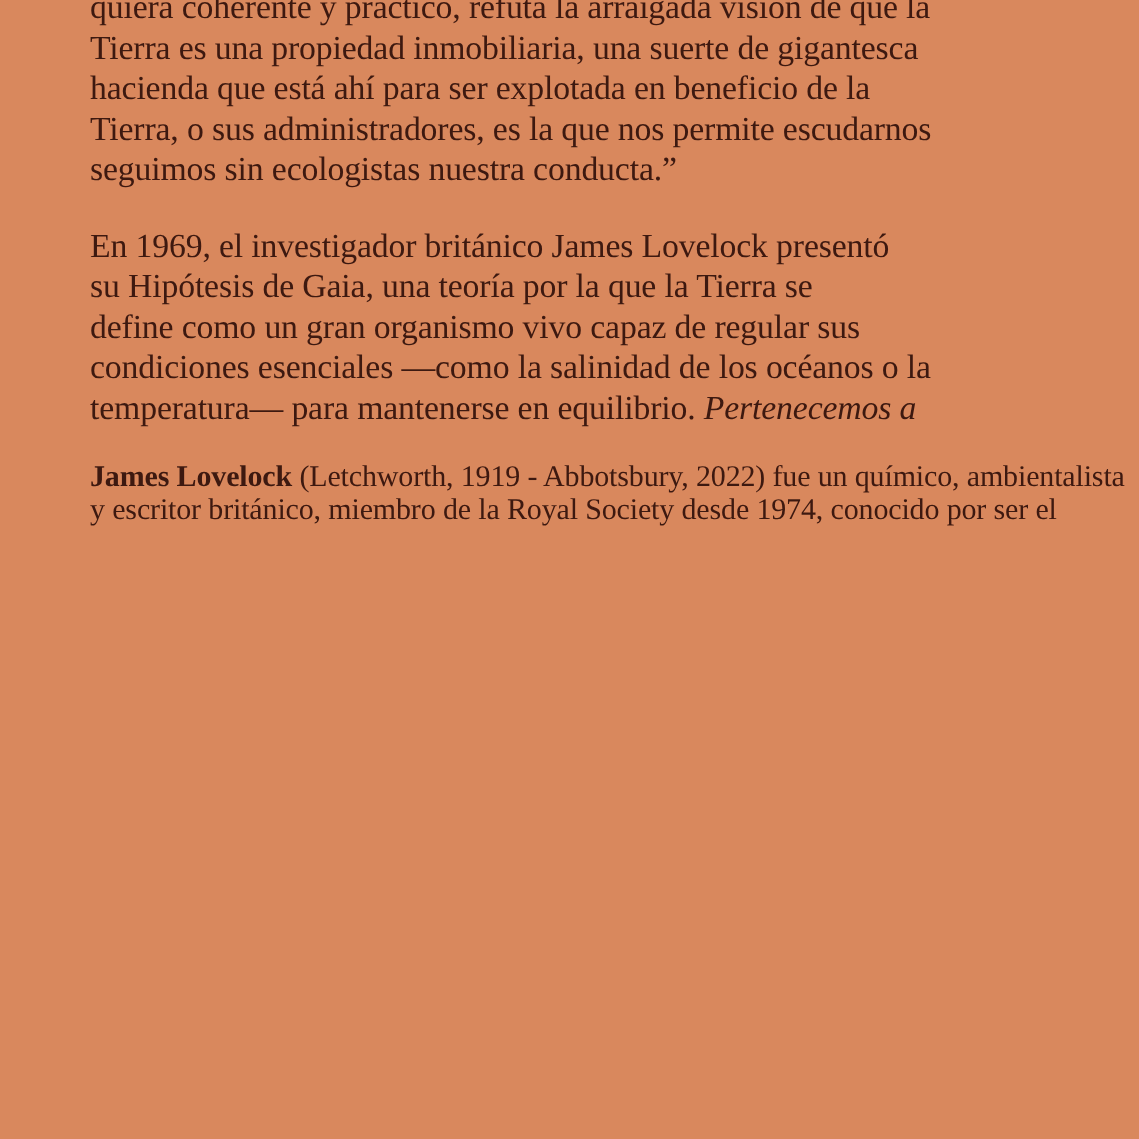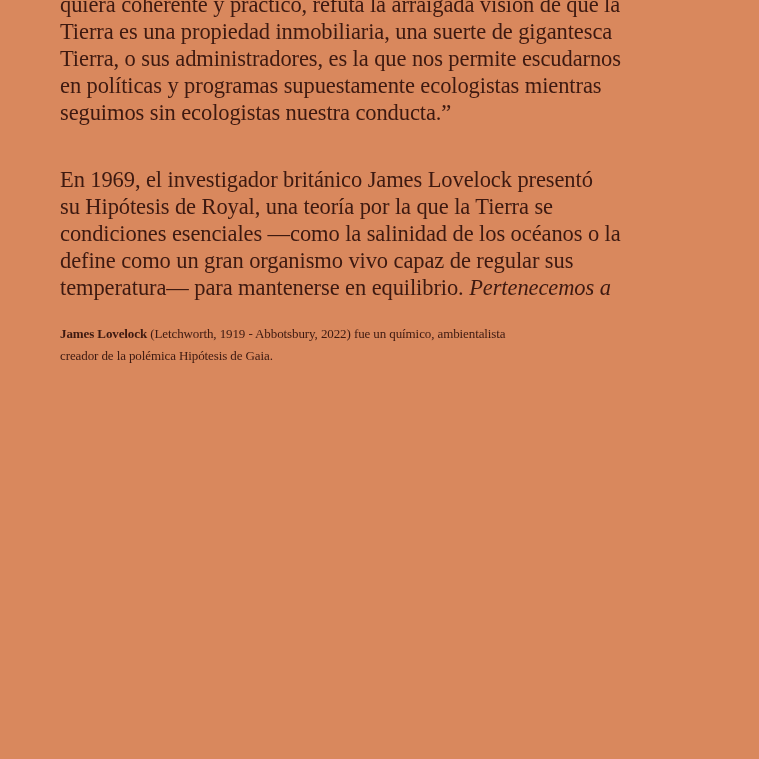--- a/index.html
+++ b/index.html
@@ -26,49 +26,49 @@
     line-height: 27px;
     letter-spacing: -0.1px;
   }
   .para .line {
     white-space: nowrap;
   }
   .quote-para {
     margin-top: -9px; 
   }
   .synopsis-para {
-    margin-top: 40px;
+    margin-top: 24px;
   }
   .bio-para {
     margin-top: 22px;
-    font-size: 13px;
+    font-size: 20px;
     line-height: 22px;
     letter-spacing: -0.1px;
   }
   .seg.normal { font-style: normal; font-weight: normal; }
   .seg.italic { font-style: italic; text-align: center; }
   .seg.bold   { font-weight: bold; }
 </style>
 </head>
 <body style="--bg: #D9885D; --fg: #3D1910;">
 
 <div class="cover">
   <div class="para quote-para">
       <div class="line"><span class="seg normal">quiera coherente y práctico, refuta la arraigada visión de que la</span></div>
       <div class="line"><span class="seg normal">Tierra es una propiedad inmobiliaria, una suerte de gigantesca</span></div>
+      <div class="line"><span class="seg normal">hacienda que está ahí para ser explotada en beneficio de la</span></div>
       <div class="line"><span class="seg normal">Tierra, o sus administradores, es la que nos permite escudarnos</span></div>
-      <div class="line"><span class="seg normal">en políticas y programas supuestamente ecologistas mientras</span></div>
       <div class="line"><span class="seg normal">seguimos sin ecologistas nuestra conducta.”</span></div>
     </div>
 
   <div class="para synopsis-para">
       <div class="line"><span class="seg normal">En 1969, el investigador británico James Lovelock presentó</span></div>
-      <div class="line"><span class="seg normal">su Hipótesis de Royal, una teoría por la que la Tierra se</span></div>
+      <div class="line"><span class="seg normal">su Hipótesis de Gaia, una teoría por la que la Tierra se</span></div>
+      <div class="line"><span class="seg normal">define como un gran organismo vivo capaz de regular sus</span></div>
       <div class="line"><span class="seg normal">condiciones esenciales —como la salinidad de los océanos o la</span></div>
-      <div class="line"><span class="seg normal">define como un gran organismo vivo capaz de regular sus</span></div>
       <div class="line"><span class="seg normal">temperatura— para mantenerse en equilibrio. </span><span class="seg italic">Pertenecemos a</span></div>
     </div>
 
   <div class="para bio-para">
       <div class="line"><span class="seg bold">James Lovelock</span><span class="seg normal"> (Letchworth, 1919 - Abbotsbury, 2022) fue un químico, ambientalista</span></div>
-      <div class="line"><span class="seg normal">creador de la polémica Hipótesis de Gaia.</span></div>
+      <div class="line"><span class="seg normal">y escritor británico, miembro de la Royal Society desde 1974, conocido por ser el</span></div>
     </div>
 </div>
 
 </body></html>

